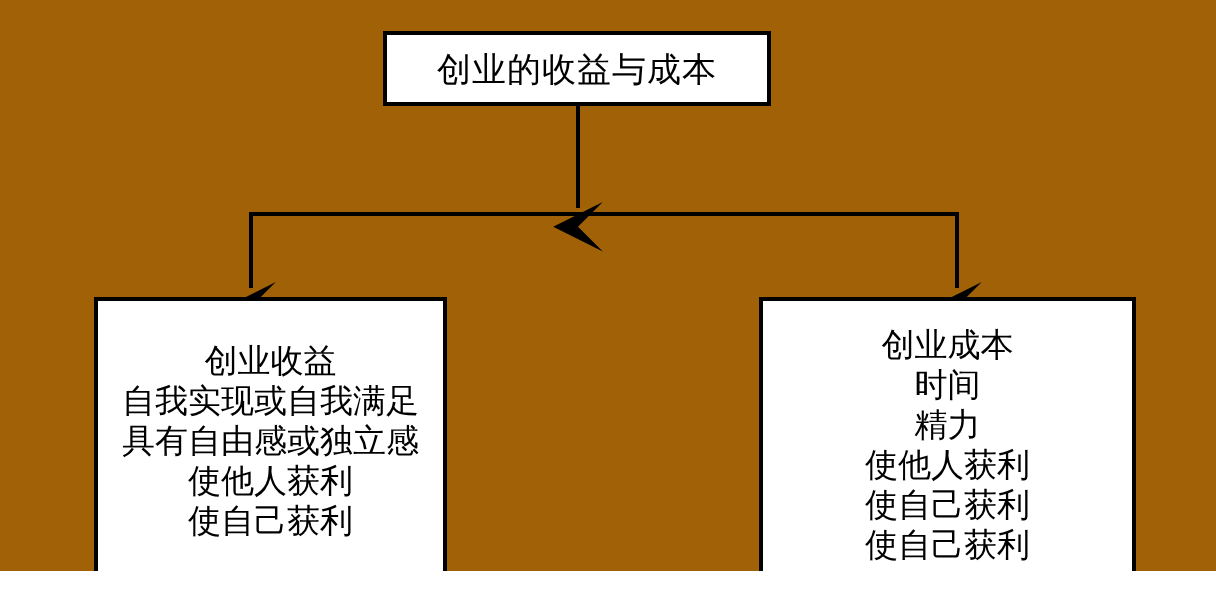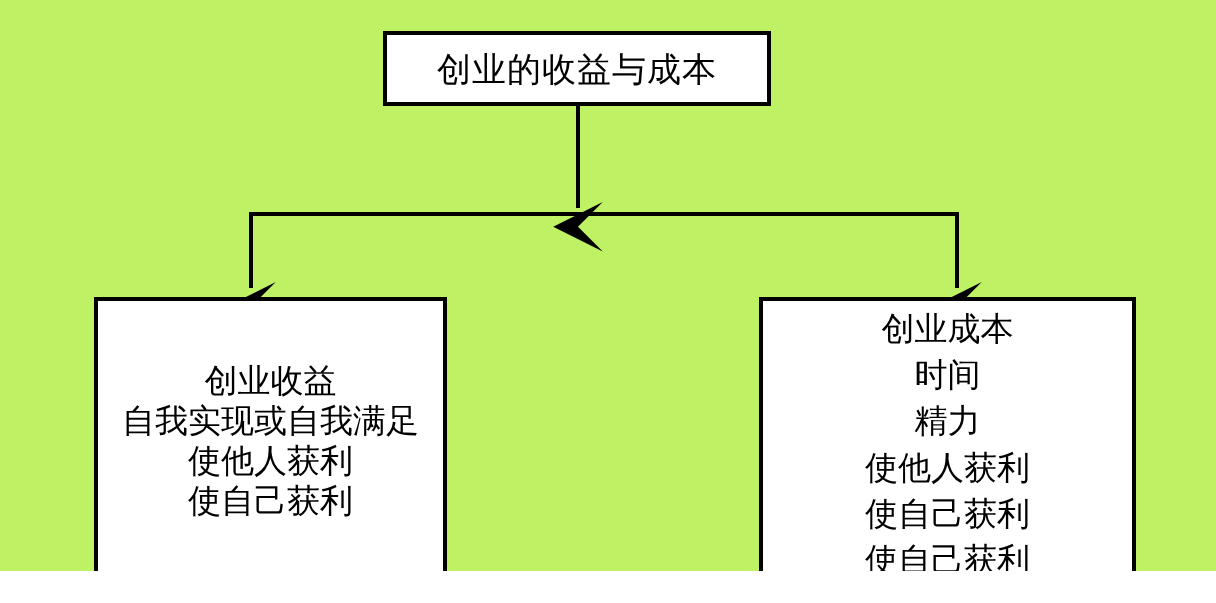--- a/index.html
+++ b/index.html
@@ -7,21 +7,21 @@
     padding: 0;
     background: #ffffff;
   }
   body {
     font-family: "DejaVu Serif", "Liberation Serif", serif;
   }
   #canvas {
     position: relative;
     width: 1216px;
     height: 571px;
-    background: #bef264;
+    background: #a16207;
     overflow: hidden;
   }
   .node-box {
     position: absolute;
     box-sizing: border-box;
     border: 4px solid #000000;
     background: #ffffff;
     display: flex;
     flex-direction: column;
     align-items: center;
@@ -40,21 +40,21 @@
     width: 353px;
     height: 287px;
     justify-content: center;
     margin-left: 9px;
   }
   #costs-box {
     left: 759px;
     top: 297px;
     width: 377px;
     height: 287px;
-    justify-content: space-between;
+    justify-content: center;
     padding-top: 8px;
   }
   .box-text {
     text-align: center;
     color: #000000;
     font-family: "DejaVu Serif", "Liberation Serif", serif;
     line-height: 1.0;
     white-space: nowrap;
   }
   #title-box .box-text {
@@ -109,20 +109,21 @@
     </g>
   </svg>
 
   <div class="node-box" id="title-box">
     <div class="box-text">创业的收益与成本</div>
   </div>
 
   <div class="node-box" id="benefits-box">
     <div class="list-line">创业收益</div>
     <div class="list-line">自我实现或自我满足</div>
+    <div class="list-line">具有自由感或独立感</div>
     <div class="list-line">使他人获利</div>
     <div class="list-line">使自己获利</div>
   </div>
 
   <div class="node-box" id="costs-box">
     <div class="list-line">创业成本</div>
     <div class="list-line">时间</div>
     <div class="list-line">精力</div>
     <div class="list-line">使他人获利</div>
     <div class="list-line">使自己获利</div>

